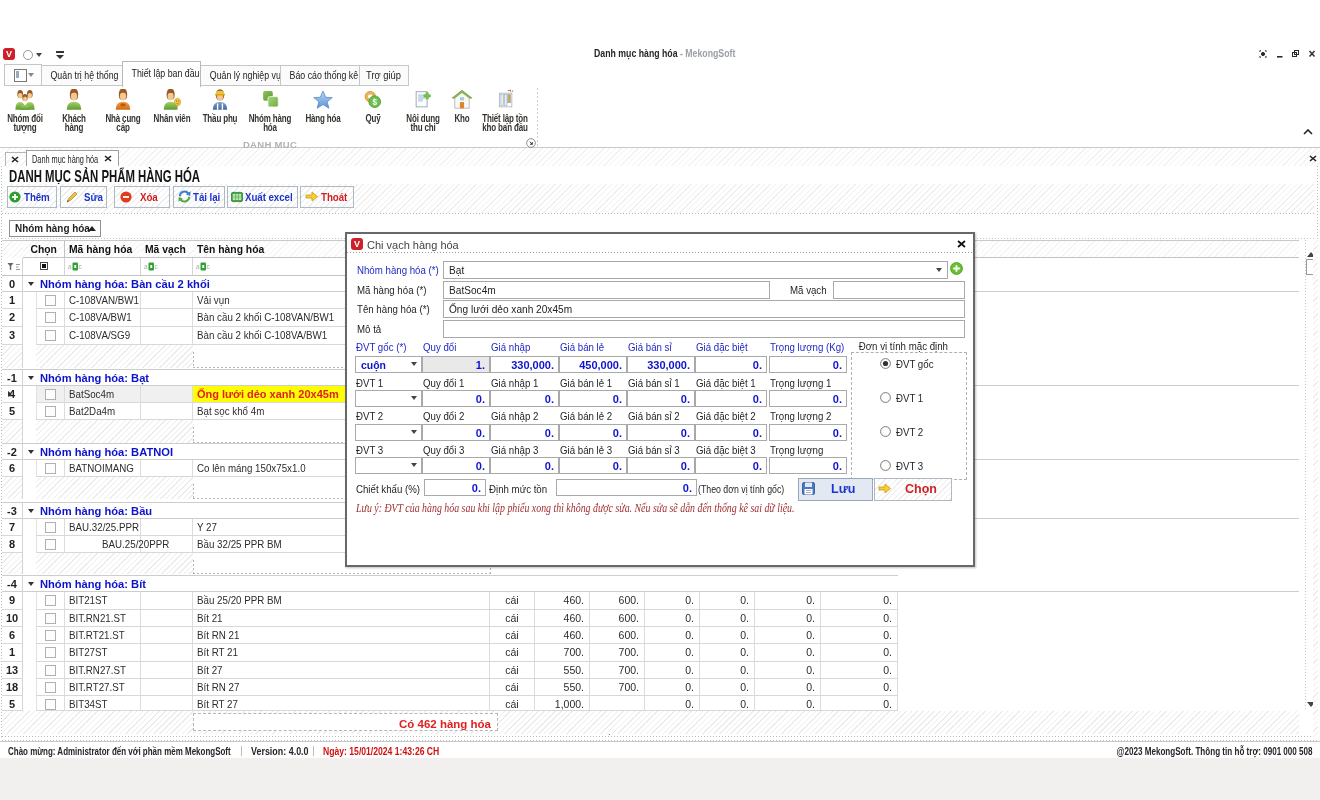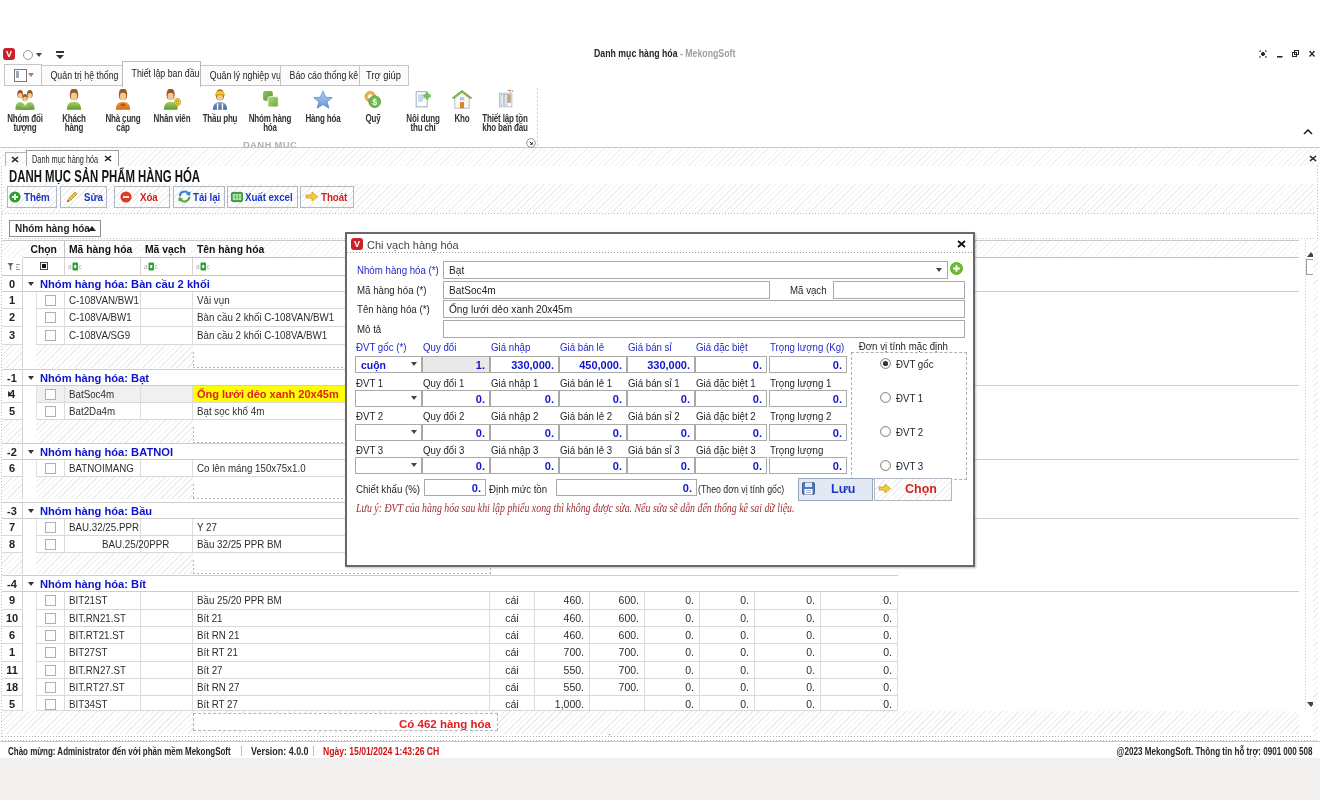--- a/index.html
+++ b/index.html
@@ -624,21 +624,21 @@
 <div class="cell" style="left:490px;top:646px;width:44px;text-align:center;">cái</div>
 <div class="num" style="left:535px;top:646px;width:49px;">700.</div>
 <div class="num" style="left:590px;top:646px;width:49px;">700.</div>
 <div class="num" style="left:645px;top:646px;width:49px;">0.</div>
 <div class="num" style="left:700px;top:646px;width:49px;">0.</div>
 <div class="num" style="left:755px;top:646px;width:60px;">0.</div>
 <div class="num" style="left:821px;top:646px;width:71px;">0.</div>
 <div class="ab" style="left:36px;top:662px;width:862px;height:16px;background:#fff;border-bottom:1px solid #d8d8d8;"></div>
       <div class="ab" style="left:2px;top:662px;width:20px;height:16px;border-bottom:1px solid #d8d8d8;"></div>
       <div class="ab" style="left:36px;top:662px;width:1px;height:16px;background:#e2e2e2;"></div>
-<div class="rownum" style="top:664px;">11</div>
+<div class="rownum" style="top:664px;">13</div>
 <div class="ab" style="left:22px;top:662px;width:1px;height:17px;background:#d4d4d4;"></div>
 <div class="ab" style="left:64px;top:662px;width:1px;height:16px;background:#dcdcdc;"></div>
 <div class="ab" style="left:140px;top:662px;width:1px;height:16px;background:#dcdcdc;"></div>
 <div class="ab" style="left:192px;top:662px;width:1px;height:16px;background:#dcdcdc;"></div>
 <div class="ab" style="left:489px;top:662px;width:1px;height:16px;background:#dcdcdc;"></div>
 <div class="ab" style="left:534px;top:662px;width:1px;height:16px;background:#dcdcdc;"></div>
 <div class="ab" style="left:589px;top:662px;width:1px;height:16px;background:#dcdcdc;"></div>
 <div class="ab" style="left:644px;top:662px;width:1px;height:16px;background:#dcdcdc;"></div>
 <div class="ab" style="left:699px;top:662px;width:1px;height:16px;background:#dcdcdc;"></div>
 <div class="ab" style="left:754px;top:662px;width:1px;height:16px;background:#dcdcdc;"></div>

